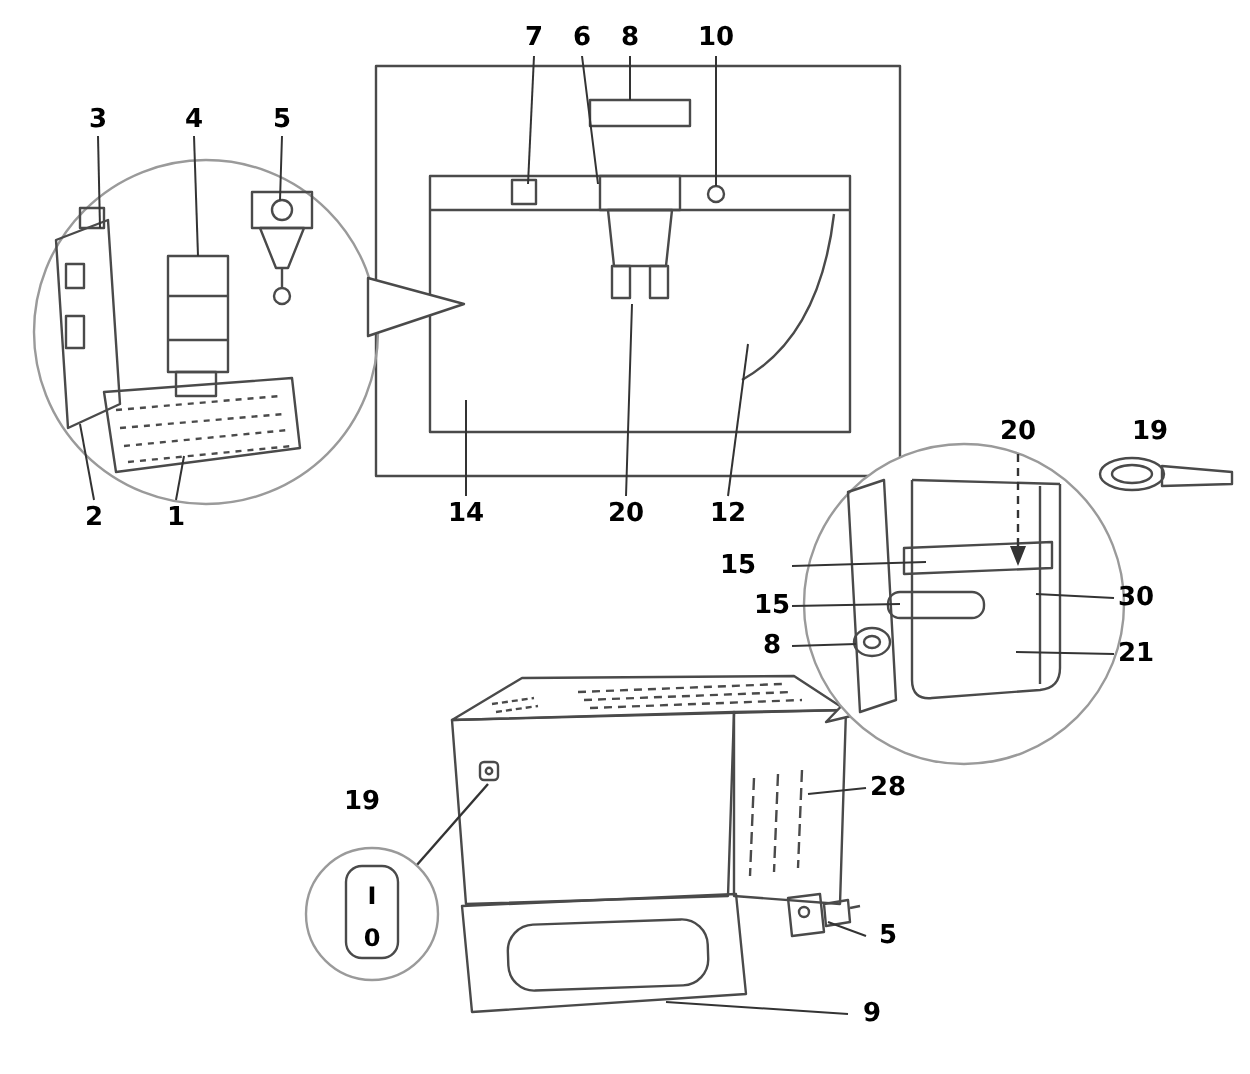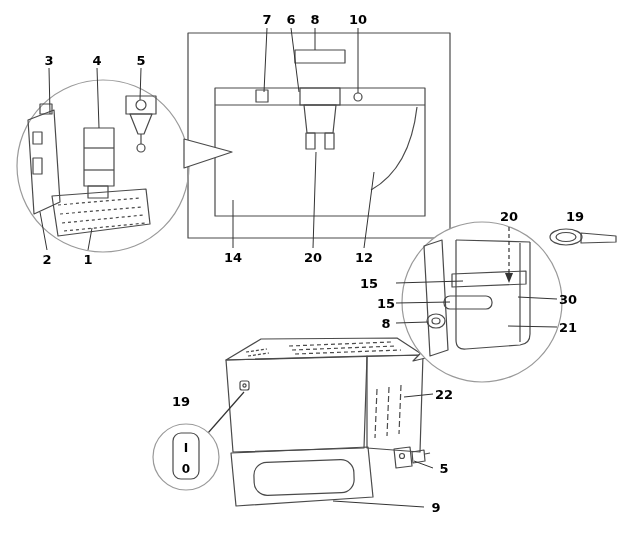--- a/index.html
+++ b/index.html
@@ -175,19 +175,19 @@
   <div class="callout" style="left:364px;top:257px">12</div>
   <div class="callout" style="left:313px;top:257px">20</div>
   <div class="callout" style="left:233px;top:257px">14</div>
   <div class="callout" style="left:369px;top:283px">15</div>
   <div class="callout" style="left:386px;top:303px">15</div>
   <div class="callout" style="left:386px;top:323px">8</div>
   <div class="callout" style="left:509px;top:216px">20</div>
   <div class="callout" style="left:575px;top:216px">19</div>
   <div class="callout" style="left:568px;top:299px">30</div>
   <div class="callout" style="left:568px;top:327px">21</div>
-  <div class="callout" style="left:444px;top:394px">22</div>
+  <div class="callout" style="left:444px;top:394px">28</div>
   <div class="callout" style="left:181px;top:401px">19</div>
 
   <div class="switch-label" style="left:186px;top:448px">I</div>
   <div class="switch-label" style="left:186px;top:469px">0</div>
 
 </div>
 
 </body></html>

